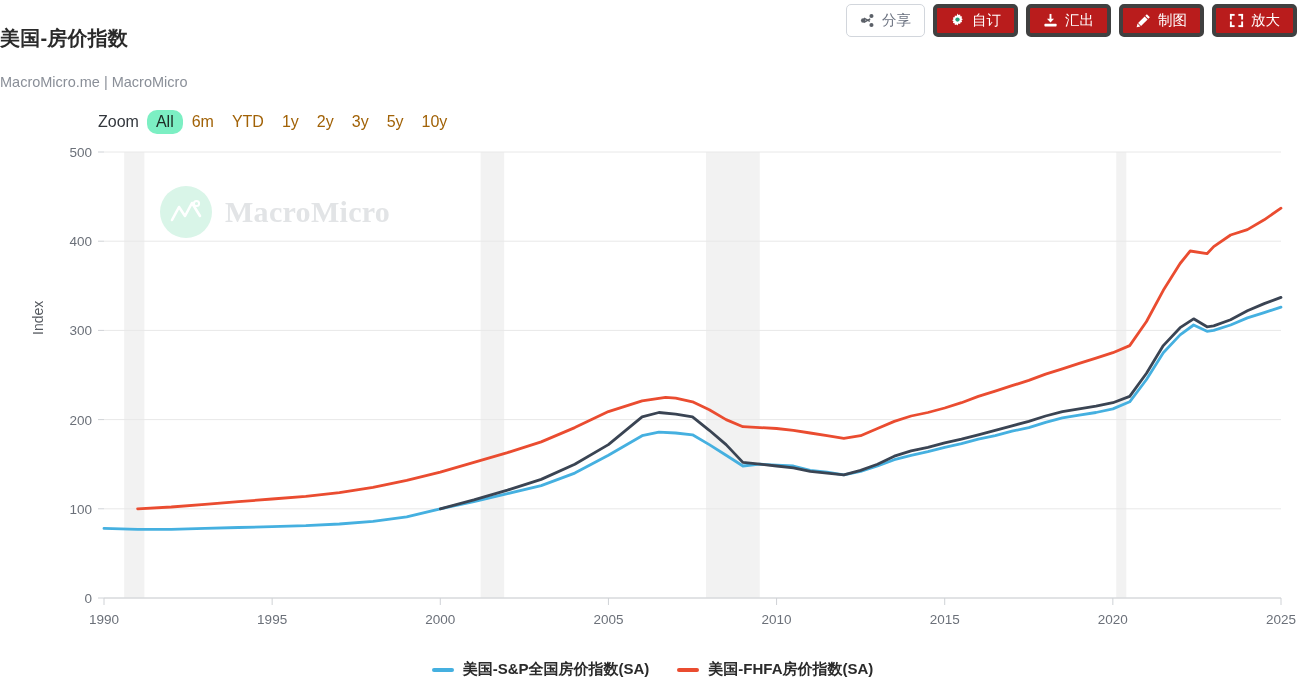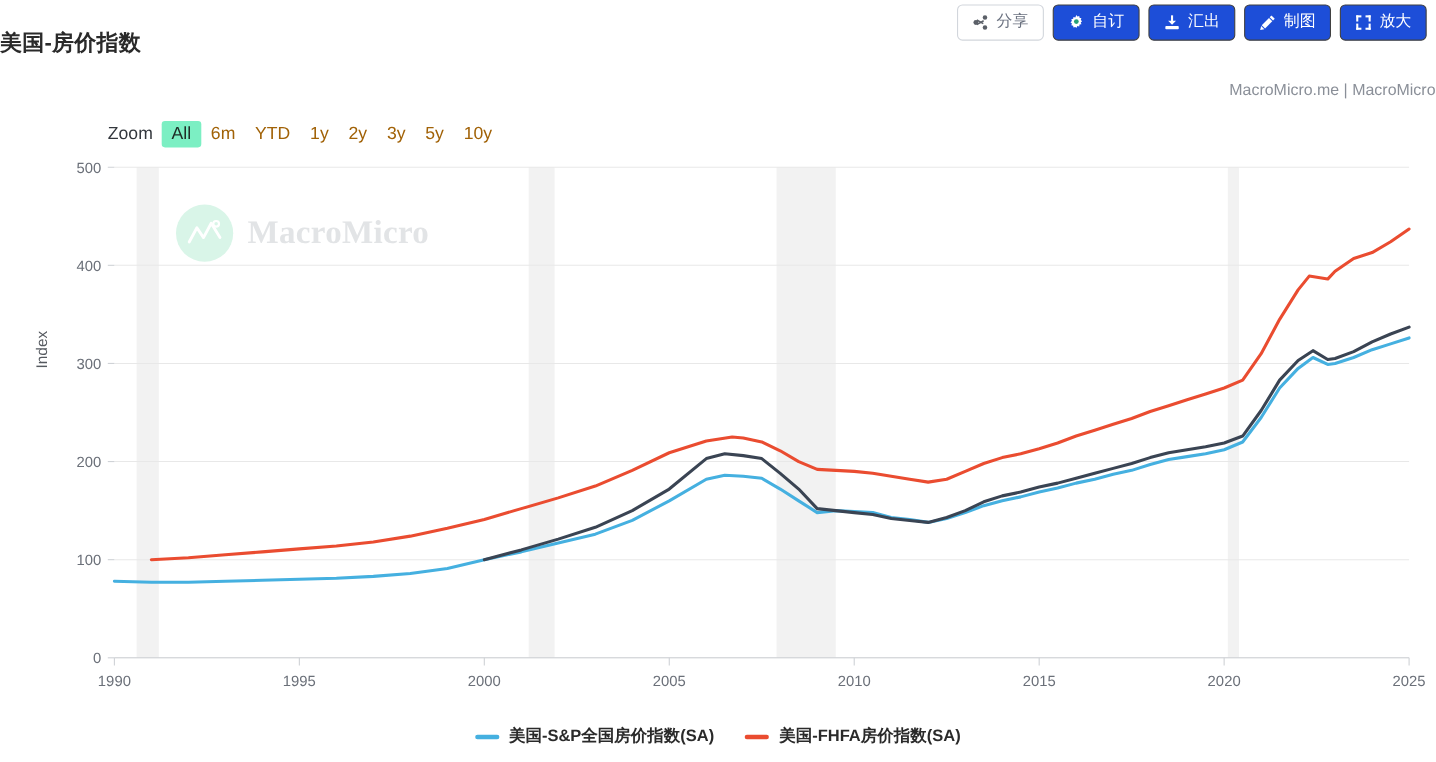--- a/index.html
+++ b/index.html
@@ -27,37 +27,37 @@
     white-space: nowrap;
     user-select: none;
     justify-content: center;
   }
   .btn.ghost {
     background: #ffffff;
     border: 1px solid #d2d6dc;
     color: #6b7280;
   }
   .btn.solid {
-    background: #1d4ed8;
-    border: 1px solid #404040;
+    background: #b91c1c;
+    border: 4px solid #404040;
     color: #ffffff;
   }
   .btn .ico { display:flex; align-items:center; justify-content:center; width:15px; height:15px; flex:0 0 auto; }
   .btn .ico svg { display:block; }
 
   
   .chart-title {
     position: absolute; top: 25px; left: 0; width: 1305px;
     text-align: left;
     font-size: 20px; font-weight: bold; color: #2a2a2a;
     letter-spacing: .2px;
   }
   .chart-subtitle {
     position: absolute; top: 74px; left: 0; width: 1305px;
-    text-align: right;
+    text-align: left;
     font-size: 14.5px; color: #8a8f98;
   }
 
   
   .zoombar {
     position: absolute; top: 110px; left: 98px;
     display: flex; align-items: center; gap: 0px;
     font-size: 16px; color: #33373d;
   }
   .zoombar .zlabel { padding: 2px 8px 2px 0; color:#33373d; }
@@ -65,20 +65,21 @@
     padding: 3px 9px;
     border-radius: 3px;
     cursor: pointer;
     color: #a16207;
     background: transparent;
     user-select:none;
   }
   .zoombar .zbtn.active {
     background: #7cefc3;
     color: #1d2a24;
+    border-radius: 10px;
   }
 
   
   .plot-wrap { position: absolute; left: 0; top: 140px; width: 1305px; height: 500px; }
   .plot-svg { display:block; }
 
   .ylabel-rot {
     position: absolute;
     left: 30px; top: 335px;
     transform: rotate(-90deg);

